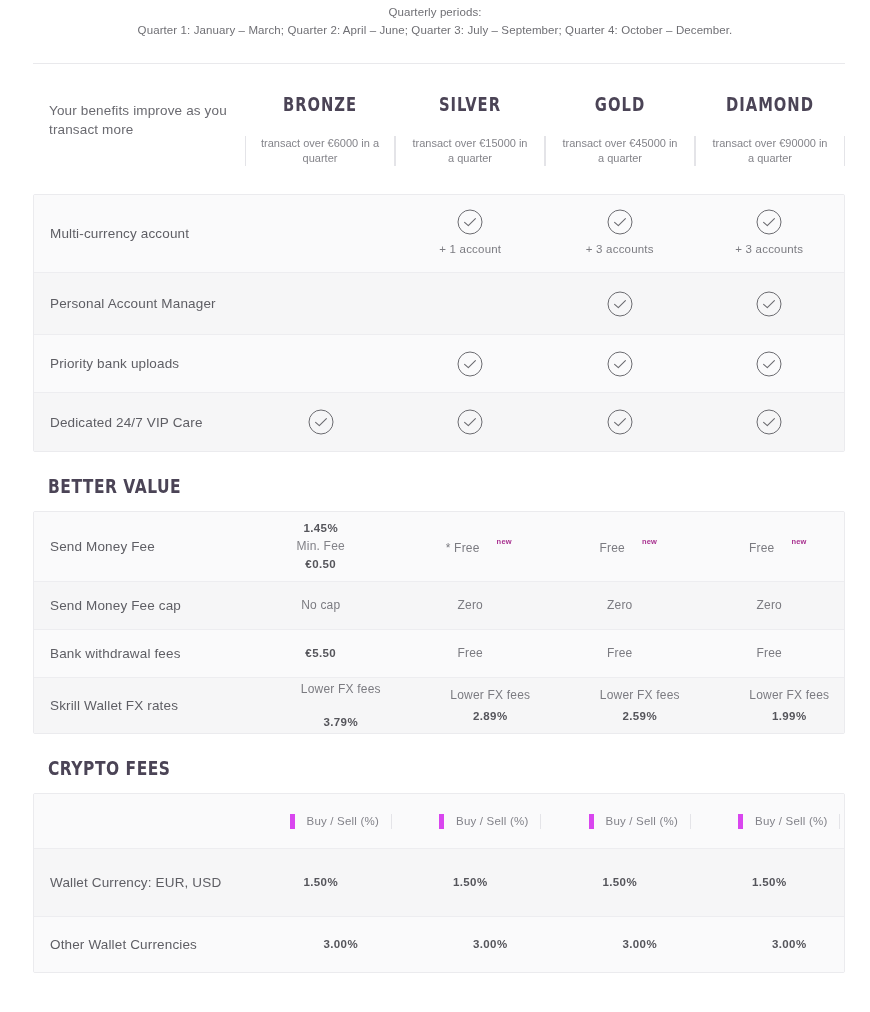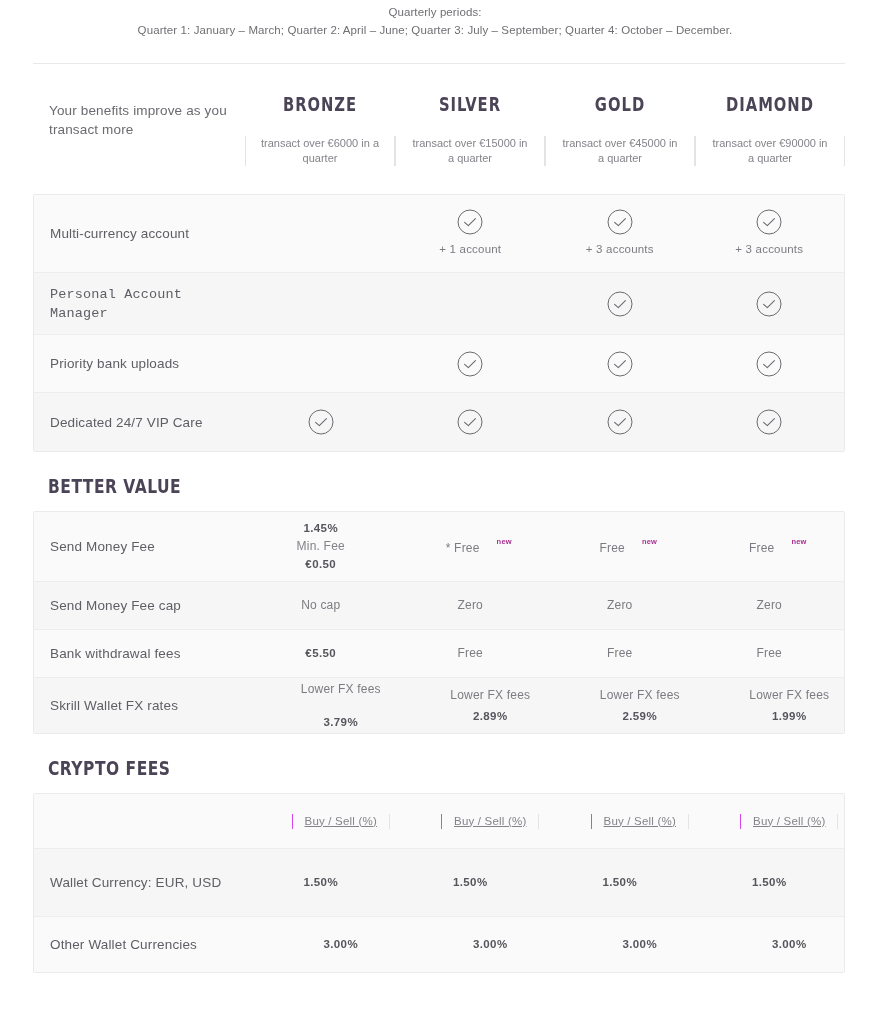--- a/index.html
+++ b/index.html
@@ -149,40 +149,39 @@
     font-size: 20px;
     letter-spacing: .6px;
     color: #4b4456;
     margin: 22px 0 13px 48px;
     transform: scaleX(.86);
     transform-origin: left center;
   }
 
   
   .r-h78 { height: 78px; }
-  .r-h62 { height: 62px; font-family: Liberation Mono, monospace; }
+  .r-h62 { height: 62px; }
   .r-h58 { height: 58px; }
   .r-h48 { height: 48px; }
   .r-h68 { height: 68px; }
   .r-h55 { height: 55px; gap: 40px; }
   .r-h70 { height: 70px; }
 
   
   .crypto-head-cell {
     font-size: 11.5px;
     color: #83838a;
     letter-spacing: .2px;
   }
   .crypto-head-cell span.inner {
     display: inline-block;
     padding: 0 12px;
-    border-left: 1px solid #d946ef;
+    border-left: 5px solid #d946ef;
     border-right: 1px solid #e4e4e8;
     line-height: 15px;
-    text-decoration: underline;
   }
 </style>
 </head>
 <body>
 
 <div class="page">
 
   <div class="note">
     <div>Quarterly periods:</div>
     <div class="line2">Quarter 1: January – March; Quarter 2: April – June; Quarter 3: July – September; Quarter 4: October – December.</div>

